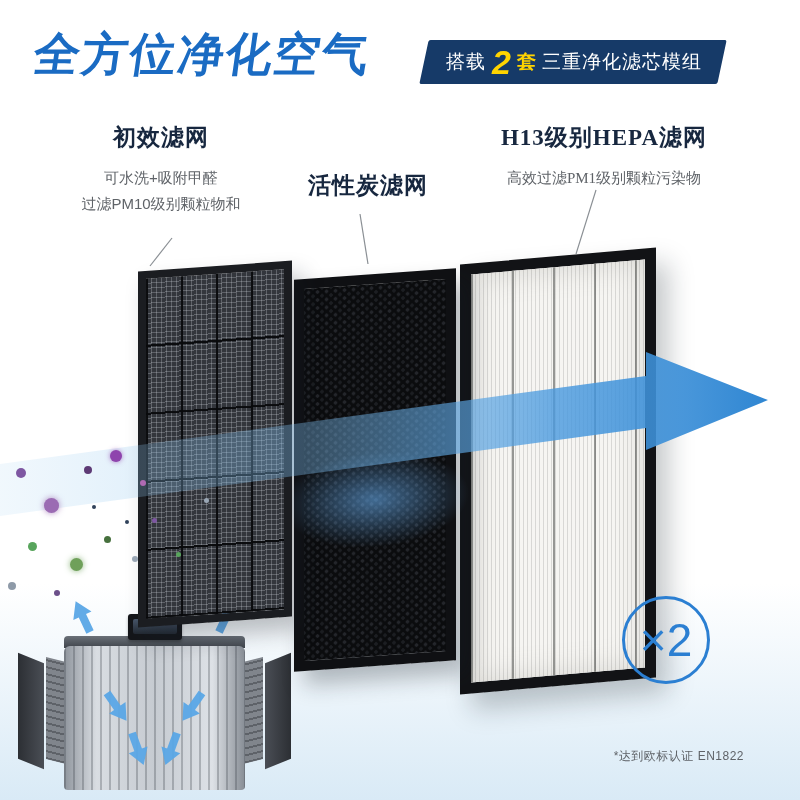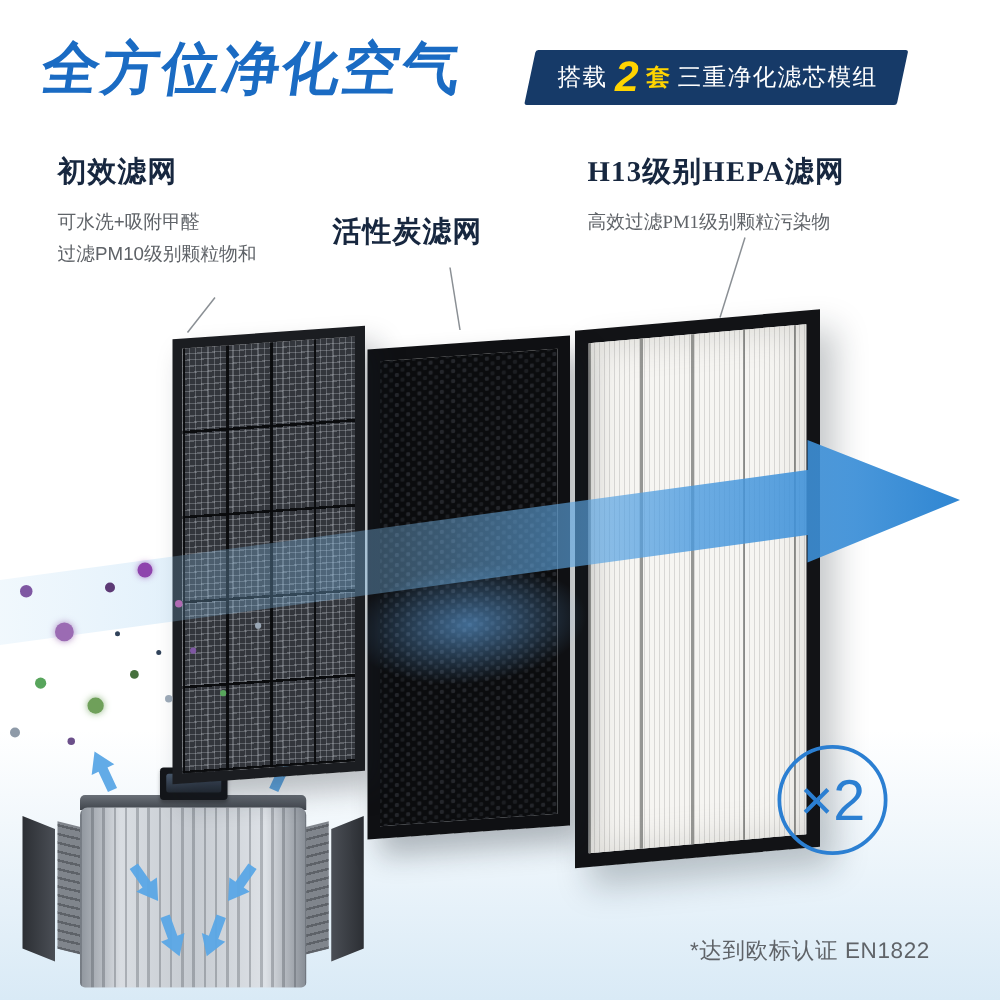--- a/index.html
+++ b/index.html
@@ -28,21 +28,21 @@
     letter-spacing:2px;transform:skewX(-8deg);white-space:nowrap;}
   .badge{position:absolute;left:424px;top:40px;height:44px;z-index:7;
     display:flex;align-items:center;padding:0 20px 0 22px;
     background:var(--badge-navy);transform:skewX(-12deg);border-radius:2px;}
   .badge-inner{transform:skewX(12deg);display:flex;align-items:center;gap:6px;white-space:nowrap;}
   .badge-prefix,.badge-suffix{font-size:19px;color:#fff;letter-spacing:1px;}
   .badge-number{font-size:34px;font-weight:800;font-style:italic;color:var(--accent-yellow);line-height:1;}
   .badge-unit{font-size:19px;font-weight:700;color:var(--accent-yellow);}
 
   
-  .col{position:absolute;z-index:7;}
+  .col{position:absolute;text-align:center;z-index:7;}
   .col-title{font-size:23px;font-weight:800;color:var(--heading-navy);margin-bottom:12px;letter-spacing:1px;}
   .col-line{font-size:15px;color:var(--body-gray);line-height:26px;}
   .col1{left:46px;top:122px;width:230px;}
   .col2{left:266px;top:122px;width:204px;margin-top:48px;}
   .col3{left:470px;top:122px;width:268px;font-family:Liberation Serif, serif;}
 
   
   .filter{position:absolute;}
   .inner{position:absolute;inset:0;}
   .f1{left:138px;top:266px;width:154px;height:356px;z-index:4;
@@ -111,21 +111,21 @@
     background:#14161a;border-radius:3px;box-shadow:0 2px 3px rgba(0,0,0,.3);}
   .dev-screen{position:absolute;left:5px;right:5px;top:5px;bottom:6px;border-radius:2px;
     background:linear-gradient(#49586c,#232a33);}
   .dev-arrows{position:absolute;inset:0;}
 
   
   .x2{position:absolute;left:622px;top:596px;width:88px;height:88px;z-index:7;
     border:3px solid var(--circle-blue);border-radius:50%;color:var(--circle-blue);
     font-size:46px;display:flex;align-items:center;justify-content:center;line-height:1;}
   .footnote{position:absolute;right:56px;top:748px;z-index:7;
-    font-size:18px;color:var(--body-gray);letter-spacing:.5px;}
+    font-size:12px;color:var(--body-gray);letter-spacing:.5px;}
 </style>
 </head>
 <body>
 
 <div class="stage">
 
   <div class="bg-wash"></div>
 
   <h1 class="title">全方位净化空气</h1>
   <div class="badge">

